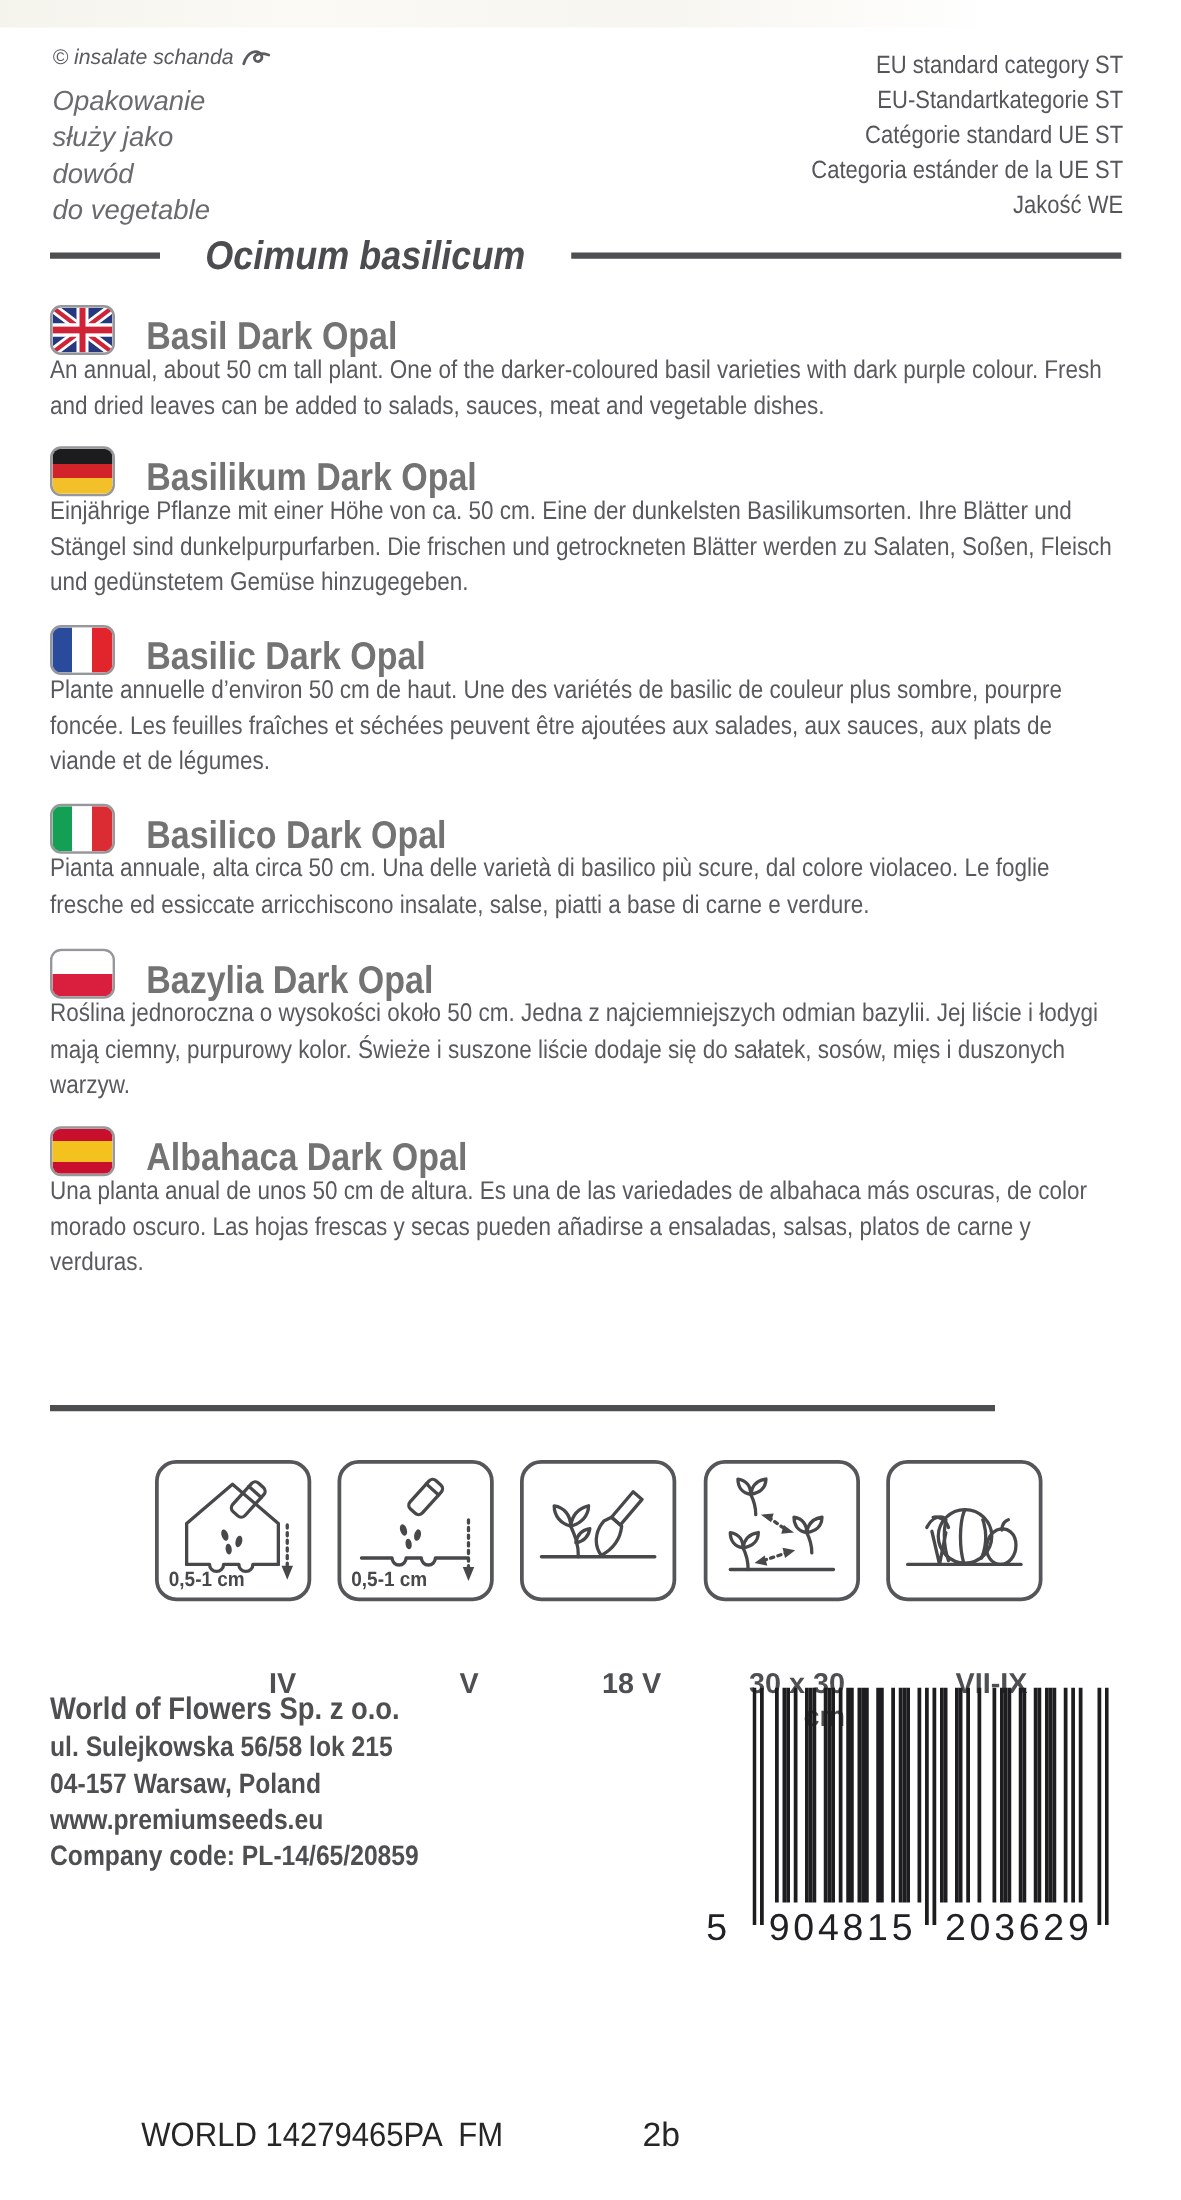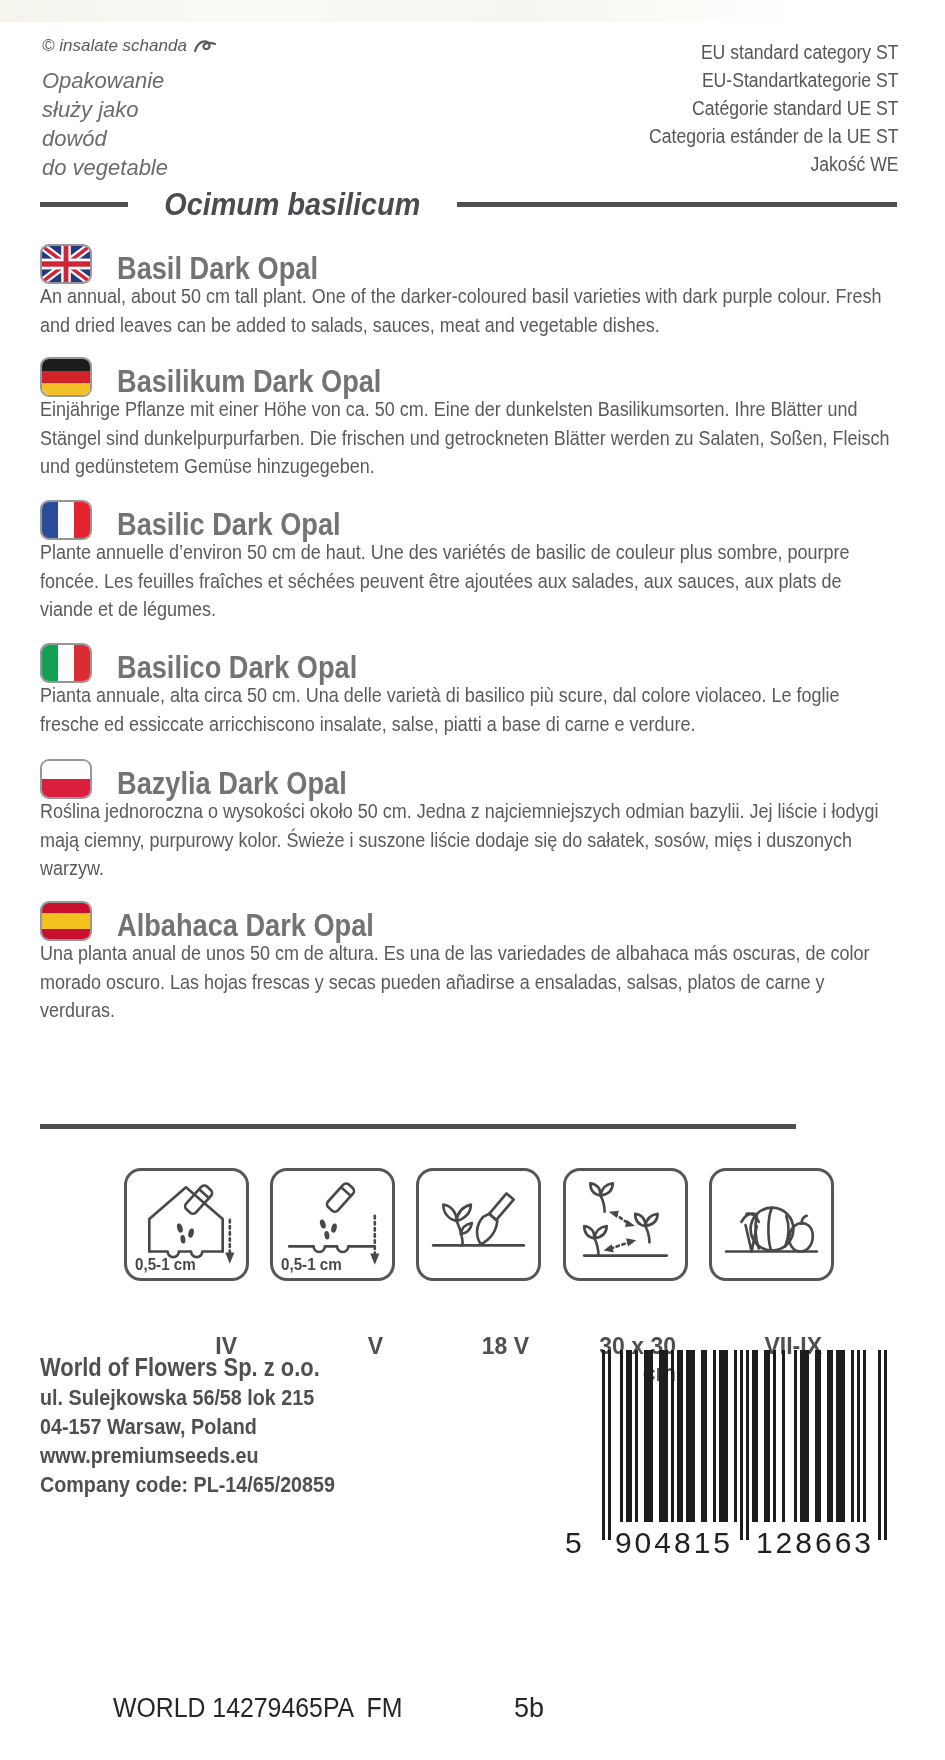--- a/index.html
+++ b/index.html
@@ -297,18 +297,18 @@
       <rect x="237" y="0" width="3" height="172" fill="#1d1d1f"></rect>
       <rect x="240" y="0" width="3" height="172" fill="#1d1d1f"></rect>
       <rect x="249" y="0" width="3" height="172" fill="#1d1d1f"></rect>
       <rect x="255" y="0" width="3" height="172" fill="#1d1d1f"></rect>
       <rect x="261" y="0" width="3" height="172" fill="#1d1d1f"></rect>
       <rect x="276" y="0" width="3" height="190" fill="#1d1d1f"></rect>
       <rect x="282" y="0" width="3" height="190" fill="#1d1d1f"></rect>
     </svg>
   <div class="bc-num bc-first">5</div>
   <div class="bc-num bc-g1">904815</div>
-  <div class="bc-num bc-g2">128663</div>
+  <div class="bc-num bc-g2">203629</div>
 
   <div class="footer-code">WORLD 14279465PA  FM</div>
-  <div class="footer-page">5b</div>
+  <div class="footer-page">2b</div>
 
 </div>
 
 </body></html>

